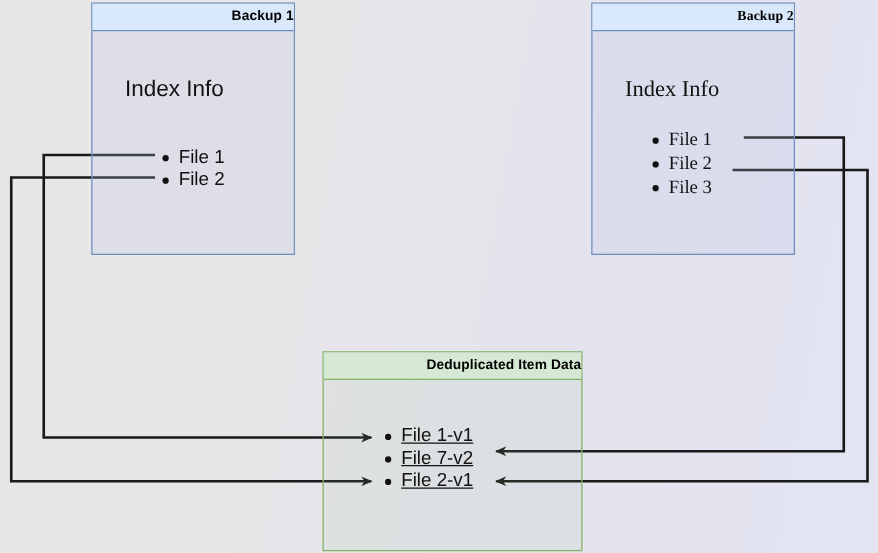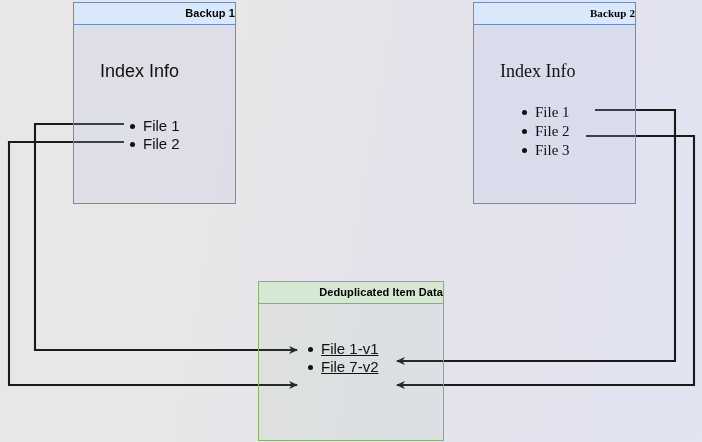--- a/index.html
+++ b/index.html
@@ -136,23 +136,24 @@
     <div class="node-body">
       <div class="index-label" style="left:26px; top:36px;">Index Info</div>
       <ul class="file-list wide" style="left:46px; top:78px;">
         <li>File 1</li>
         <li>File 2</li>
         <li>File 3</li>
       </ul>
     </div>
   </div>
 
-  <div class="node green" style="left:258px; top:281px; width:186px; height:160px;">
+  <div class="node green" style="left:258px; top:281px; width:208px; height:160px;">
     <div class="node-header">Deduplicated Item Data</div>
     <div class="node-body">
       <ul class="file-list dedup" style="left:47px; top:36px;">
         <li>File 1-v1</li>
         <li>File 7-v2</li>
+        <li>File 2-v1</li>
       </ul>
     </div>
   </div>
 
 </div>
 
 </body></html>

